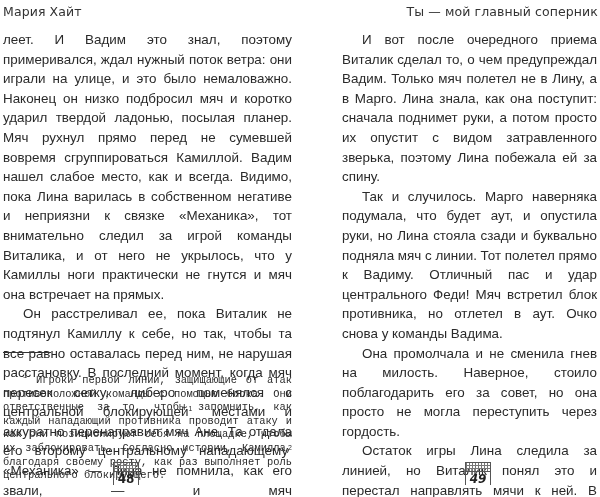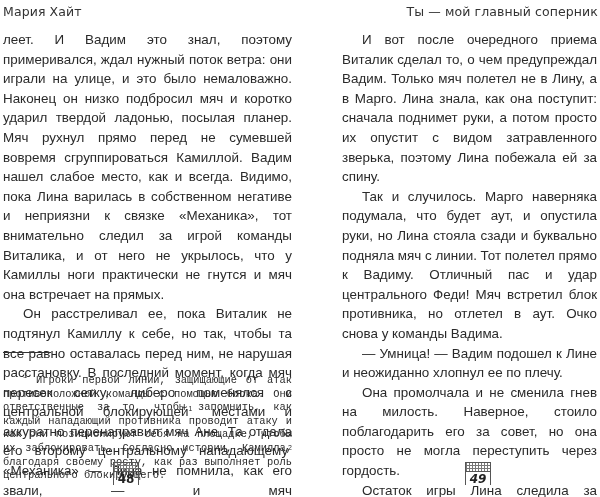--- a/index.html
+++ b/index.html
@@ -49,21 +49,20 @@
     <div class="post-r"></div>
     <div class="folio-num">48</div>
   </div>
 </div>
 
 <div class="page right">
   <div class="running-head">Ты — мой главный соперник</div>
   <div class="body-text">
     <p class="indent">И вот после очередного приема Виталик сделал то, о чем предупреждал Вадим. Только мяч полетел не в Лину, а в Марго. Лина знала, как она поступит: сначала поднимет руки, а потом просто их опустит с видом затравленного зверька, поэтому Лина побежала ей за спину.</p>
     <p class="indent">Так и случилось. Марго наверняка подумала, что будет аут, и опустила руки, но Лина стояла сзади и буквально подняла мяч с линии. Тот полетел прямо к Вадиму. Отличный пас и удар центрального Феди! Мяч встретил блок противника, но отлетел в аут. Очко снова у команды Вадима.</p>
-    <p class="indent">— Умница! — Вадим подошел к Лине и неожиданно хлопнул ее по плечу.</p>
     <p class="indent">Она промолчала и не сменила гнев на милость. Наверное, стоило поблагодарить его за совет, но она просто не могла переступить через гордость.</p>
     <p class="indent last-line-justify">Остаток игры Лина следила за линией, но Виталик понял это и перестал направлять мячи к ней. В итоге его команду расстреляли нападениями Женя и Федя и замучил скидками Вадим. Либеро просто не успевал прикрывать всех и в итоге выдохся. Вадим гонял его по всей площадке, сдабривая очередной гол какой-нибудь их внутренней шуткой.</p>
   </div>
   <div class="folio">
     <div class="net"></div>
     <div class="post-l"></div>
     <div class="post-r"></div>
     <div class="folio-num">49</div>
   </div>
 </div>

